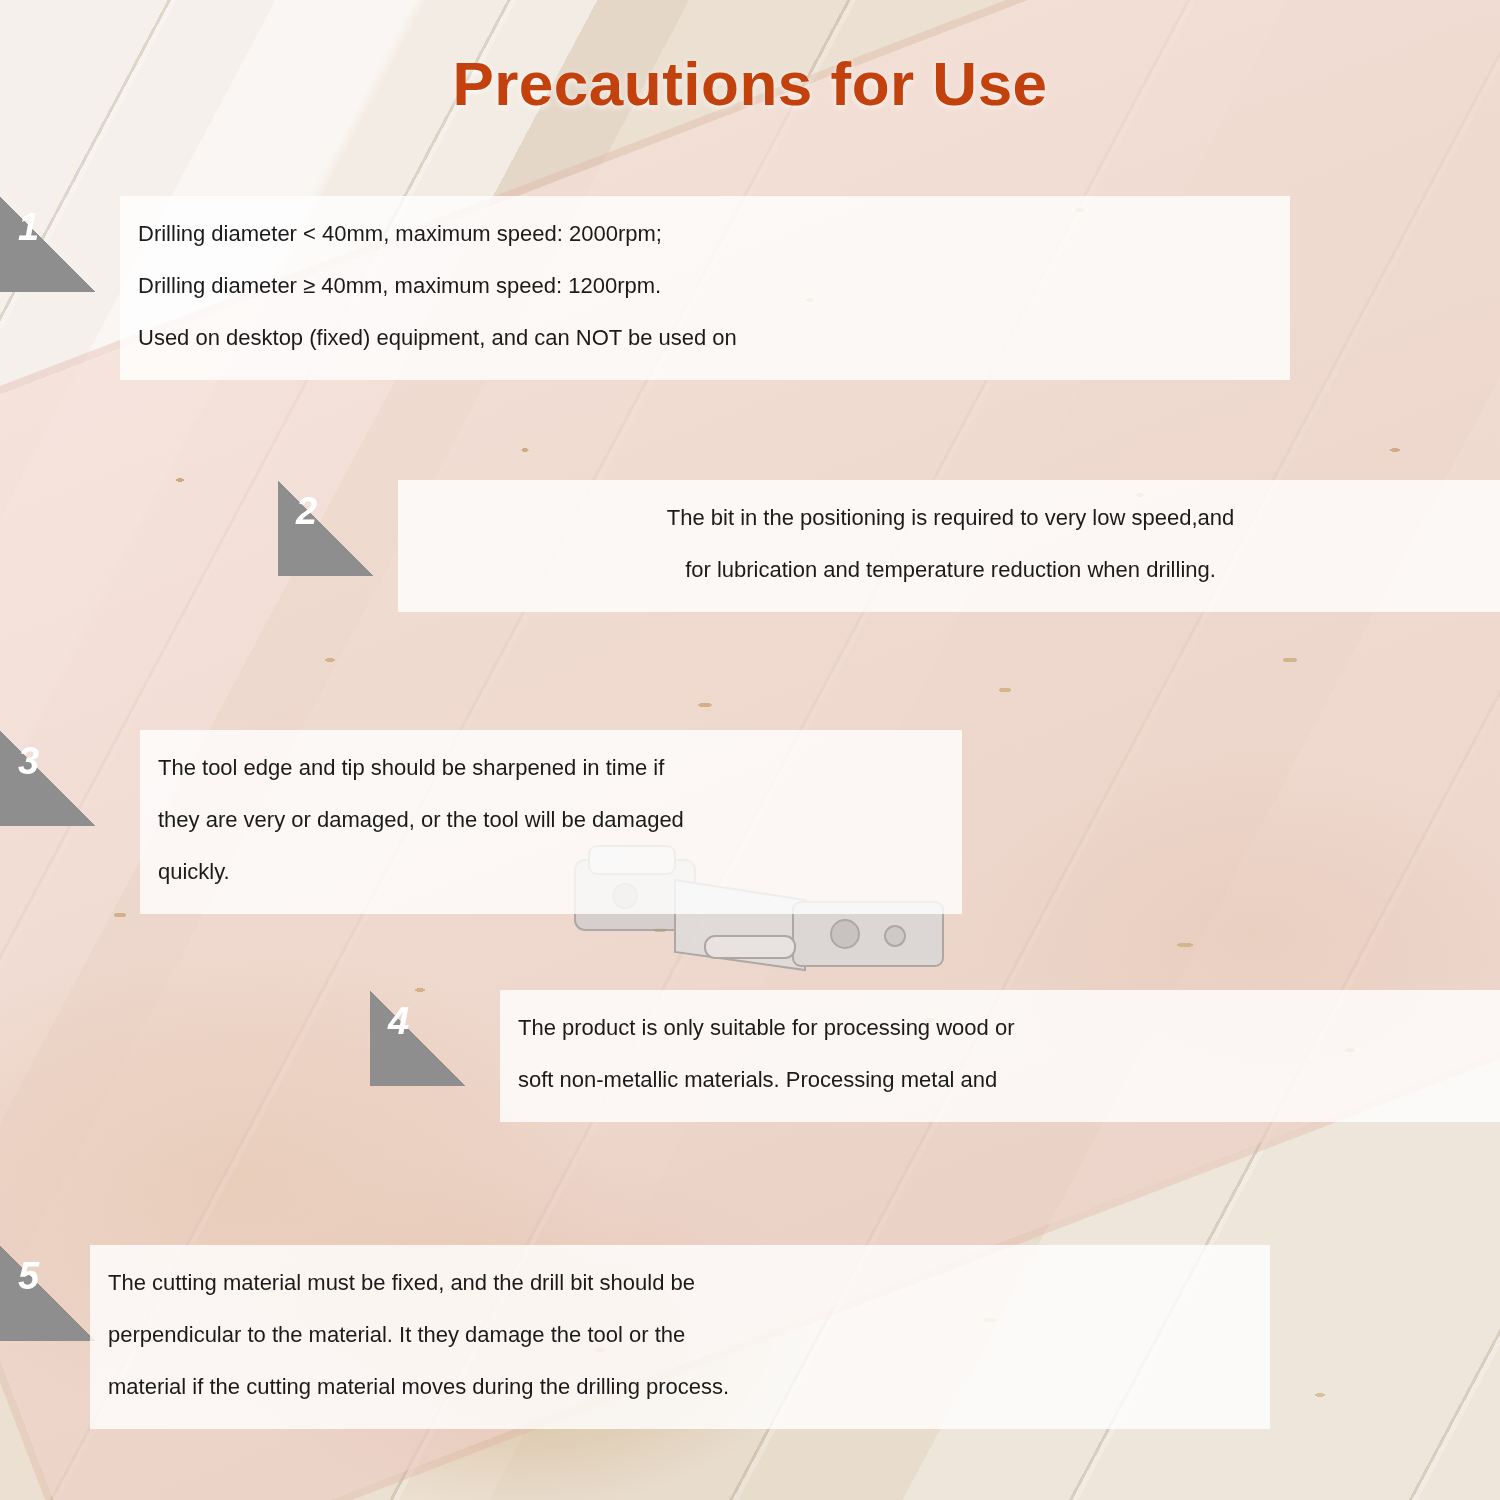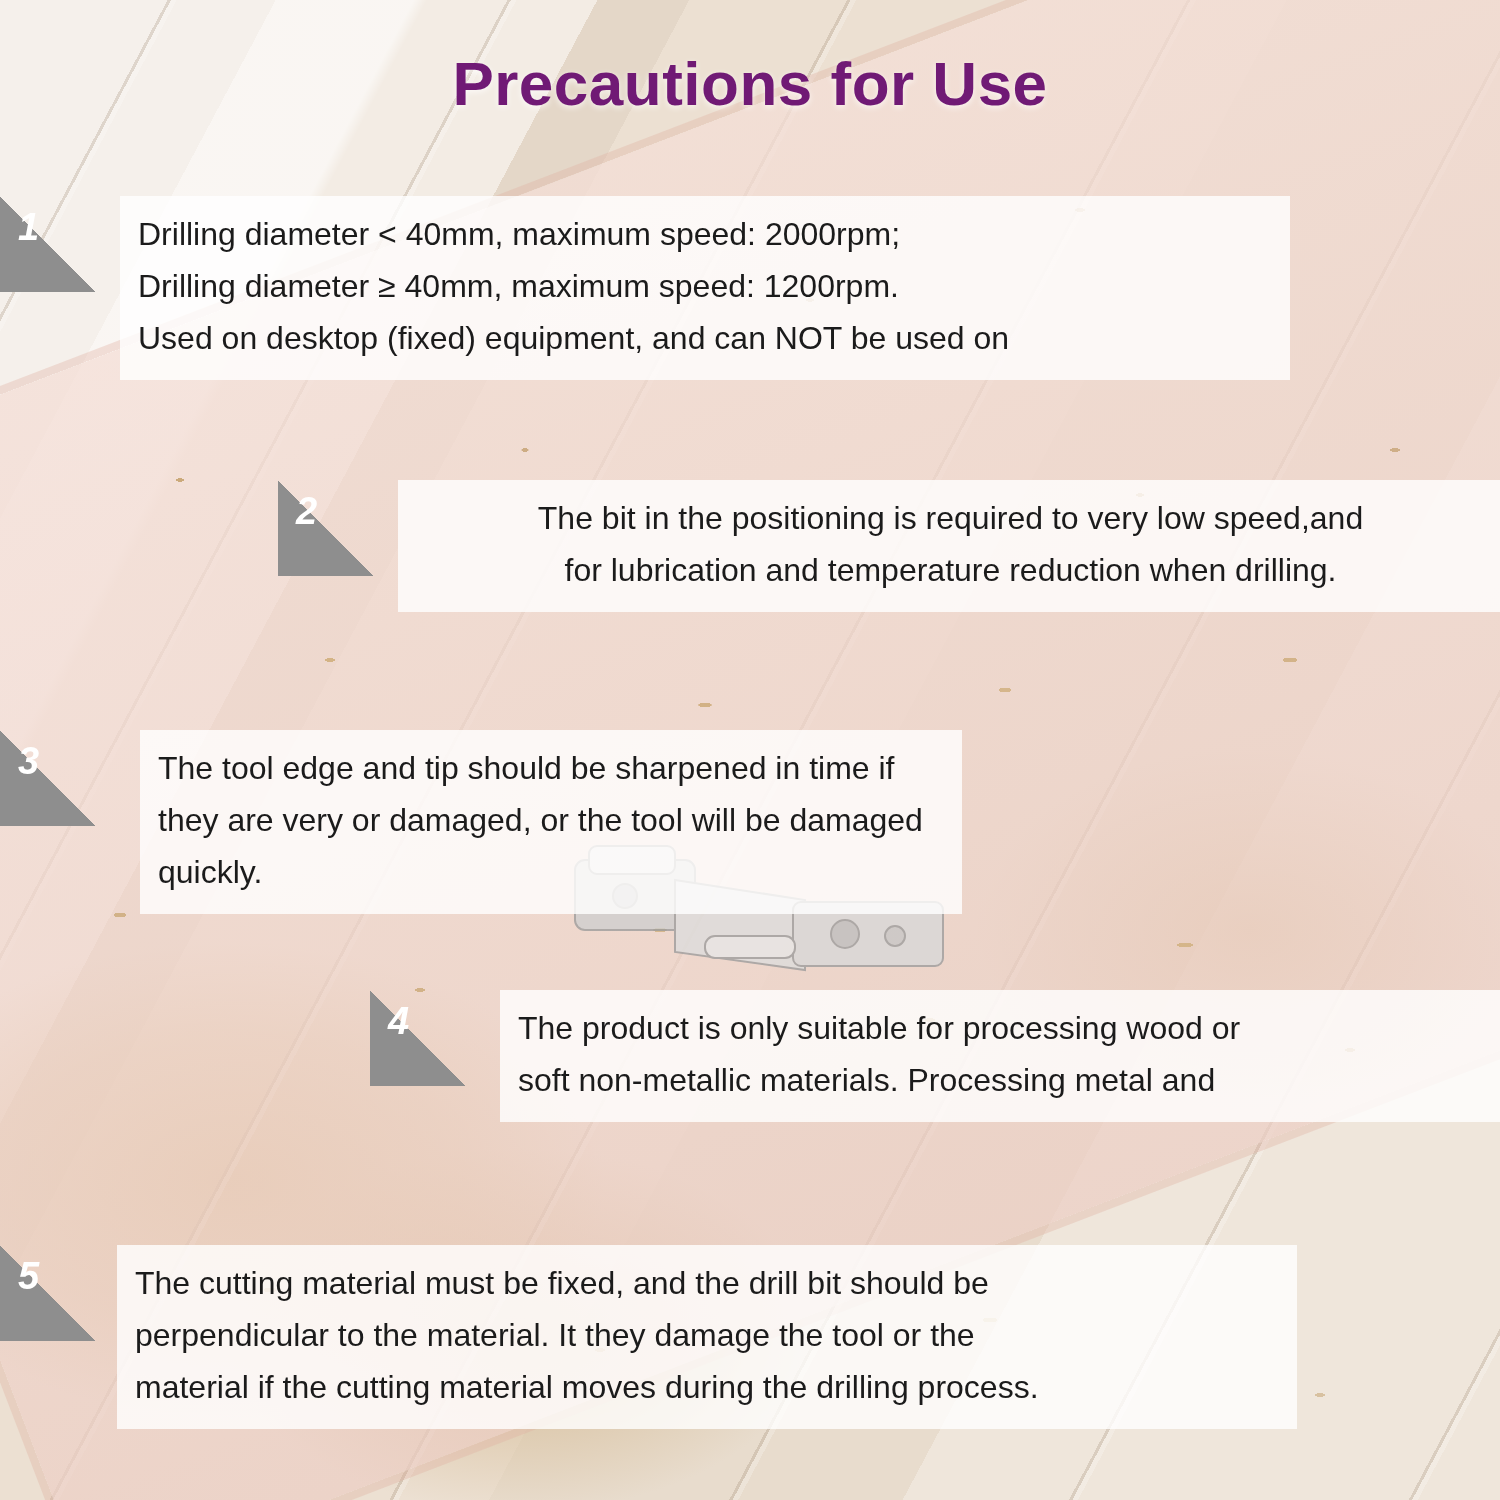--- a/index.html
+++ b/index.html
@@ -113,21 +113,21 @@
   }
 
   .title {
     position: absolute;
     top: 48px;
     left: 0;
     width: 100%;
     text-align: center;
     font-size: 62px;
     font-weight: bold;
-    color: #701a75;
+    color: #c2410c;
     letter-spacing: 0.5px;
     text-shadow: 0 2px 6px rgba(255,255,255,0.75);
   }
 
   .item {
     position: absolute;
     display: block;
   }
 
   .badge {
@@ -144,21 +144,21 @@
     top: 10px;
     font-size: 38px;
     font-style: italic;
     font-weight: bold;
     color: #ffffff;
   }
 
   .text-block {
     position: relative;
     background: rgba(255,255,255,0.80);
-    font-size: 32px;
+    font-size: 22px;
     line-height: 52px;
     color: #1b1b1b;
     padding: 12px 18px 16px 18px;
     box-sizing: border-box;
   }
   .text-block p {
     margin: 0;
     white-space: nowrap;
   }
   .align-right p { text-align: center; }
@@ -170,21 +170,21 @@
   #item-2 { left: 278px; top: 480px;  width: 1225px; }
   #item-2 .text-block { margin-left: 120px; width: 1105px; }
 
   #item-3 { left: 0px;   top: 730px;  width: 1150px; }
   #item-3 .text-block { margin-left: 140px; width: 822px; }
 
   #item-4 { left: 370px; top: 990px;  width: 1135px; }
   #item-4 .text-block { margin-left: 130px; width: 1005px; }
 
   #item-5 { left: 0px;   top: 1245px; width: 1290px; }
-  #item-5 .text-block { margin-left: 117px; width: 1180px; }
+  #item-5 .text-block { margin-left: 90px; width: 1180px; }
 </style>
 </head>
 <body>
 
 <div class="page">
 
   <div class="bg"></div>
   <div class="bg-lines"></div>
   <div class="board"></div>
   <div class="flecks"></div>

